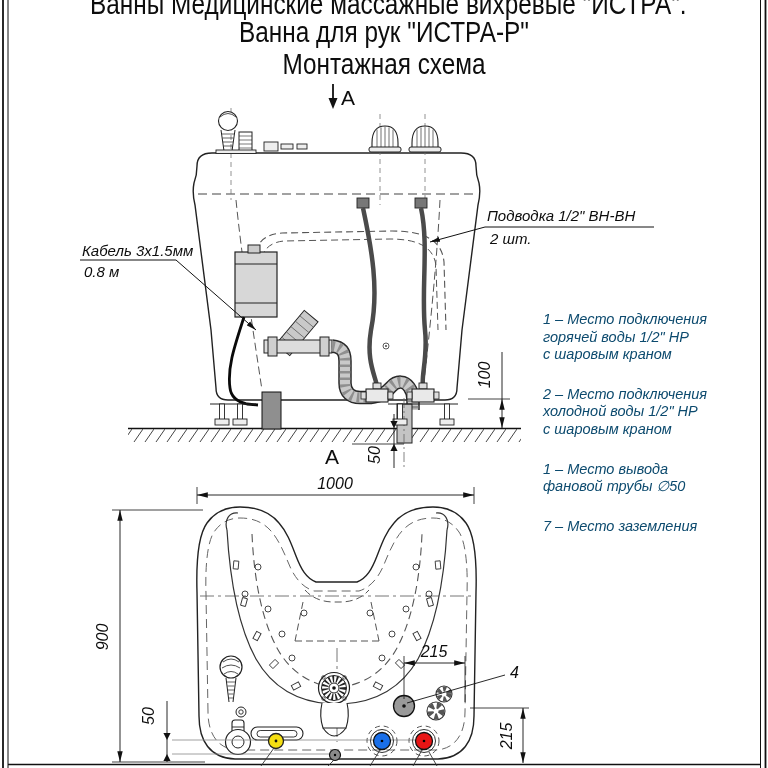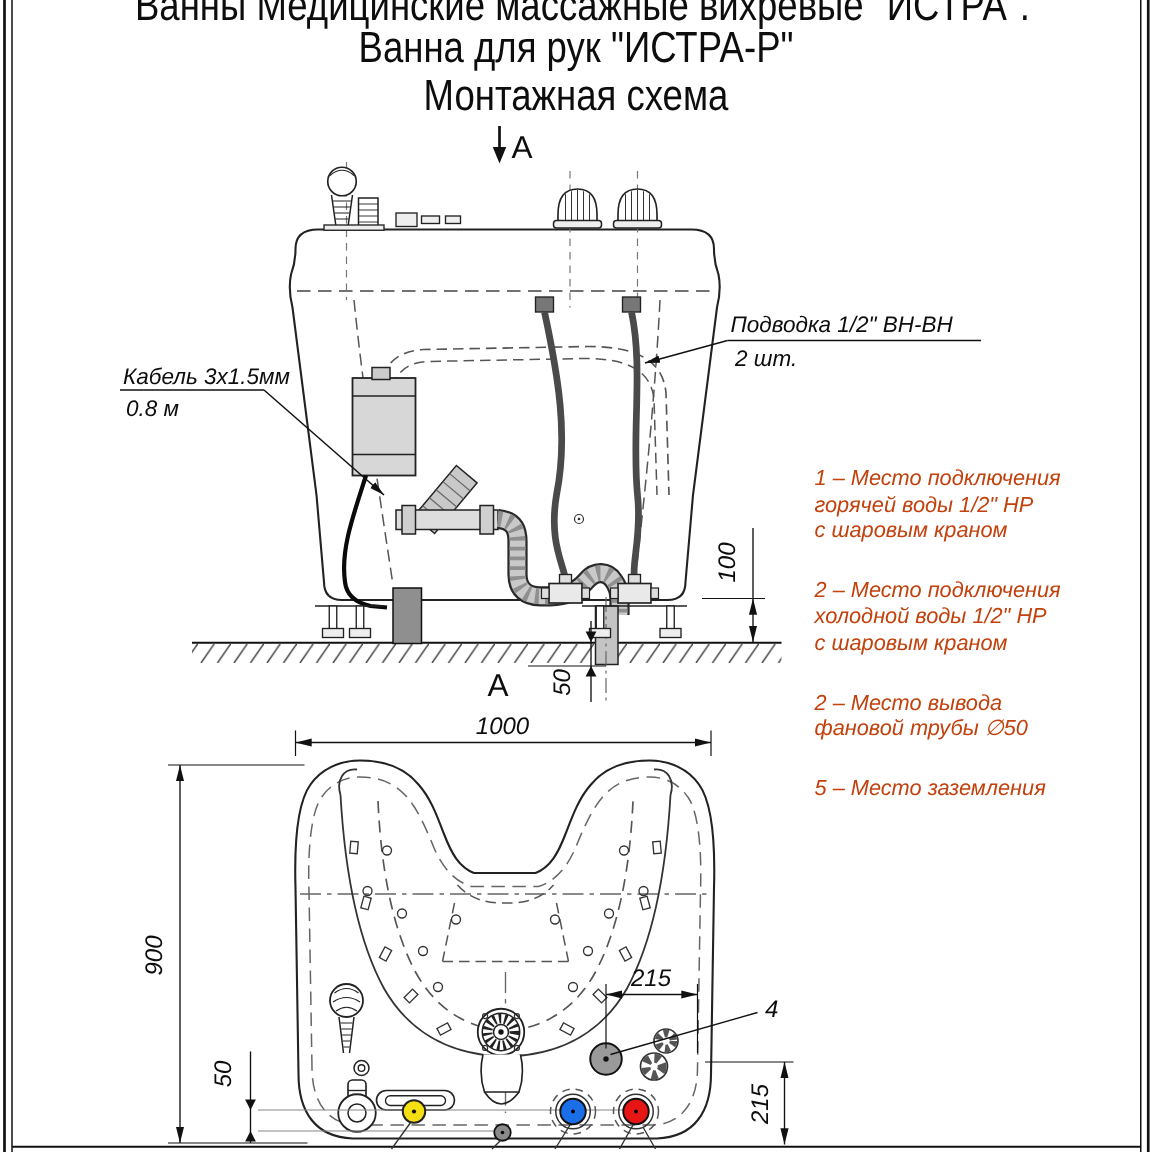--- a/index.html
+++ b/index.html
@@ -4,21 +4,21 @@
 <style>
   html,body{margin:0;padding:0;background:#fff;}
   body{position:relative;width:768px;height:768px;overflow:hidden;
        font-family:"Liberation Sans",sans-serif;color:#111;}
   .title{position:absolute;left:34px;width:700px;text-align:center;white-space:nowrap;
          transform:scaleX(.84);transform-origin:50% 50%;font-weight:400;color:#0d0d0d;}
   #t1{top:-12px;font-size:29px;}
   #t2{top:16px;font-size:29px;}
   #t3{top:48px;font-size:29px;}
   .legend{position:absolute;left:543px;top:311px;width:222px;font-style:italic;
-          font-size:14.5px;line-height:17.6px;color:#c2410c;}
+          font-size:14.5px;line-height:17.6px;color:#0c4a6e;}
   .legend .item{white-space:pre-line;margin-bottom:22px;}
   svg{position:absolute;left:0;top:0;}
   svg text{font-family:"Liberation Sans",sans-serif;fill:#0d0d0d;}
   .dim{font-style:italic;font-size:16px;}
   .call{font-style:italic;font-size:15px;}
   .viewlbl{font-size:21px;}
 </style>
 </head>
 <body>
 
@@ -327,16 +327,16 @@
 <div class="title" id="t2">Ванна для рук "ИСТРА-Р"</div>
 <div class="title" id="t3">Монтажная схема</div>
 
 <div class="legend">
   <div class="item">1 – Место подключения
 горячей воды 1/2" НР
 с шаровым краном</div>
   <div class="item">2 – Место подключения
 холодной воды 1/2" НР
 с шаровым краном</div>
-  <div class="item">2 – Место вывода
+  <div class="item">1 – Место вывода
 фановой трубы ∅50</div>
-  <div class="item">5 – Место заземления</div>
+  <div class="item">7 – Место заземления</div>
 </div>
 
 </body></html>

